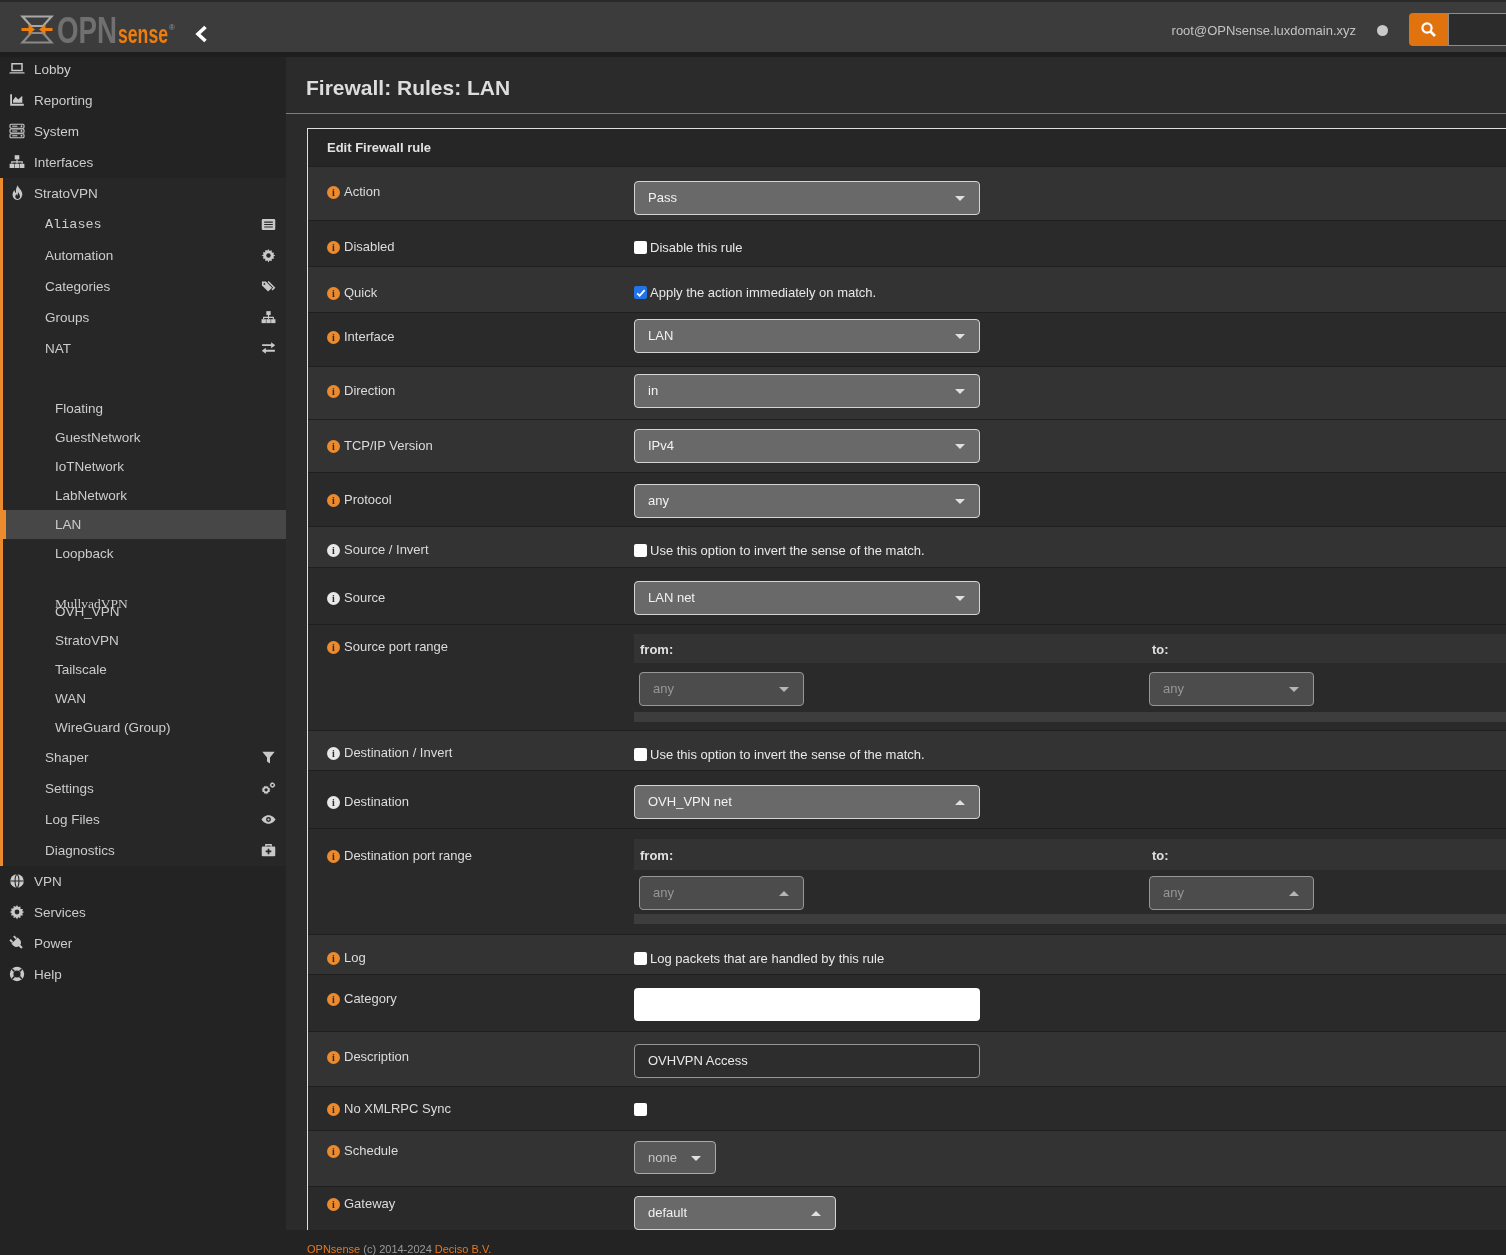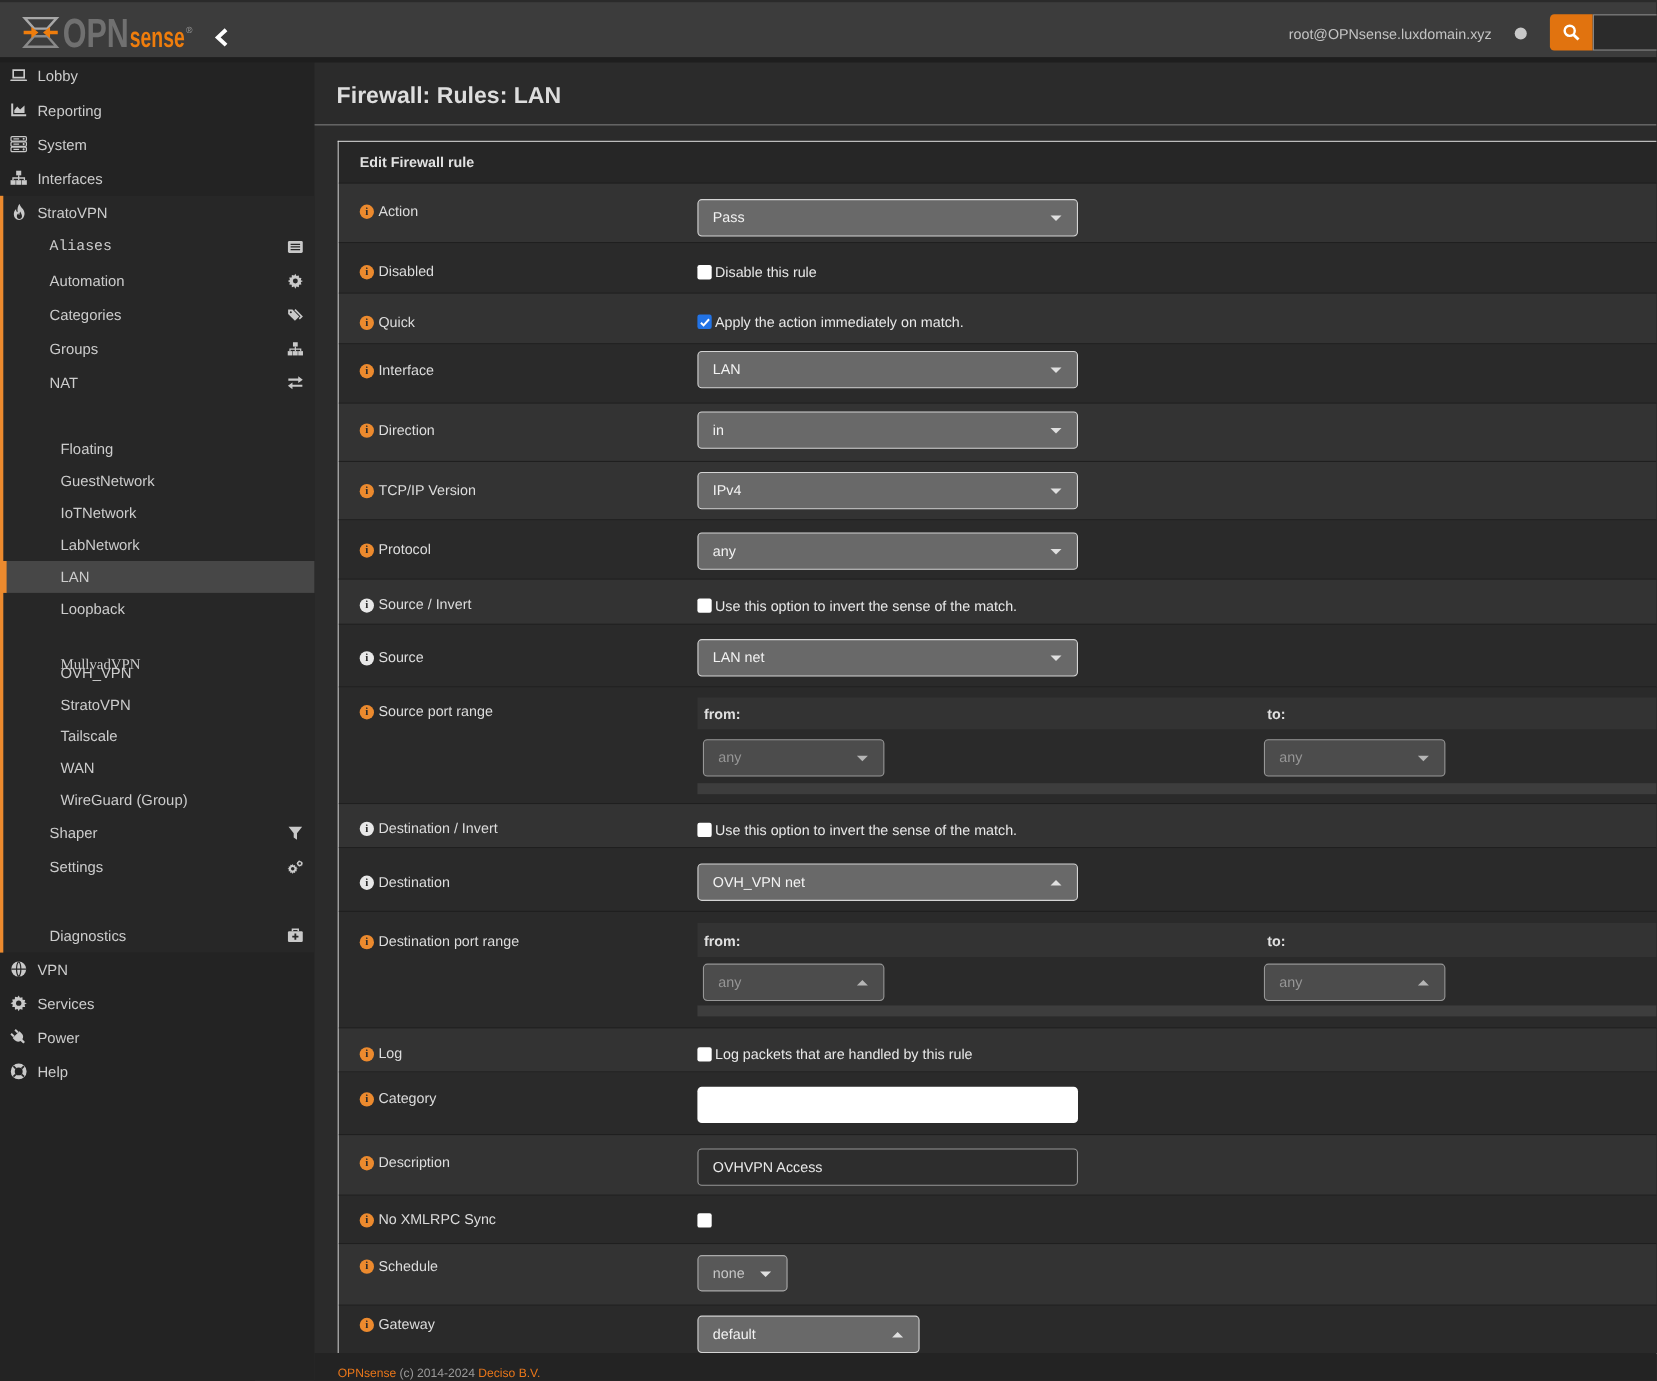--- a/index.html
+++ b/index.html
@@ -229,20 +229,30 @@
         <span class="mir" style="top:8px">
           <svg viewBox="0 0 16 16">
             <g transform="translate(0,4) scale(0.68)">
               <path d="M8 1l1.1 2.1 2.3-.6.1 2.4 2.4.1-.6 2.3L15.4 8l-2.1 1.1.6 2.3-2.4.1-.1 2.4-2.3-.6L8 15.4l-1.1-2.1-2.3.6-.1-2.4-2.4-.1.6-2.3L.6 8l2.1-1.1-.6-2.3 2.4-.1.1-2.4 2.3.6z" fill="#c9c9c9"></path>
               <circle cx="8" cy="8" r="2.5" fill="#262626"></circle>
             </g>
             <g transform="translate(8.6,0.6) scale(0.46)">
               <path d="M8 1l1.1 2.1 2.3-.6.1 2.4 2.4.1-.6 2.3L15.4 8l-2.1 1.1.6 2.3-2.4.1-.1 2.4-2.3-.6L8 15.4l-1.1-2.1-2.3.6-.1-2.4-2.4-.1.6-2.3L.6 8l2.1-1.1-.6-2.3 2.4-.1.1-2.4 2.3.6z" fill="#c9c9c9"></path>
               <circle cx="8" cy="8" r="2.6" fill="#262626"></circle>
             </g>
+          </svg>
+        </span>
+      </div>
+<div class="mi" style="top:747px;height:31px;line-height:31px;">
+        <span class="mt" style="padding-left:45px">Log Files</span>
+        <span class="mir" style="top:8px">
+          <svg viewBox="0 0 16 16">
+            <path d="M8 3.4C4.2 3.4 1.4 6.4.5 8c.9 1.6 3.7 4.6 7.5 4.6s6.6-3 7.5-4.6c-.9-1.6-3.7-4.6-7.5-4.6z" fill="#c9c9c9"></path>
+            <circle cx="8" cy="8" r="2.6" fill="#262626"></circle>
+            <circle cx="8" cy="8" r="1.1" fill="#c9c9c9"></circle>
           </svg>
         </span>
       </div>
 <div class="mi" style="top:809px;height:31px;line-height:31px;">
         <span class="mic" style="top:7px">
           <svg viewBox="0 0 16 16">
             <circle cx="8" cy="8" r="6.8" fill="#c9c9c9"></circle>
             <path d="M1.2 8h13.6M8 1.2C5.4 3.4 5.4 12.6 8 14.8M8 1.2c2.6 2.2 2.6 11.4 0 13.6" stroke="#262626" stroke-width="1.1" fill="none"></path>
           </svg>
         </span>

